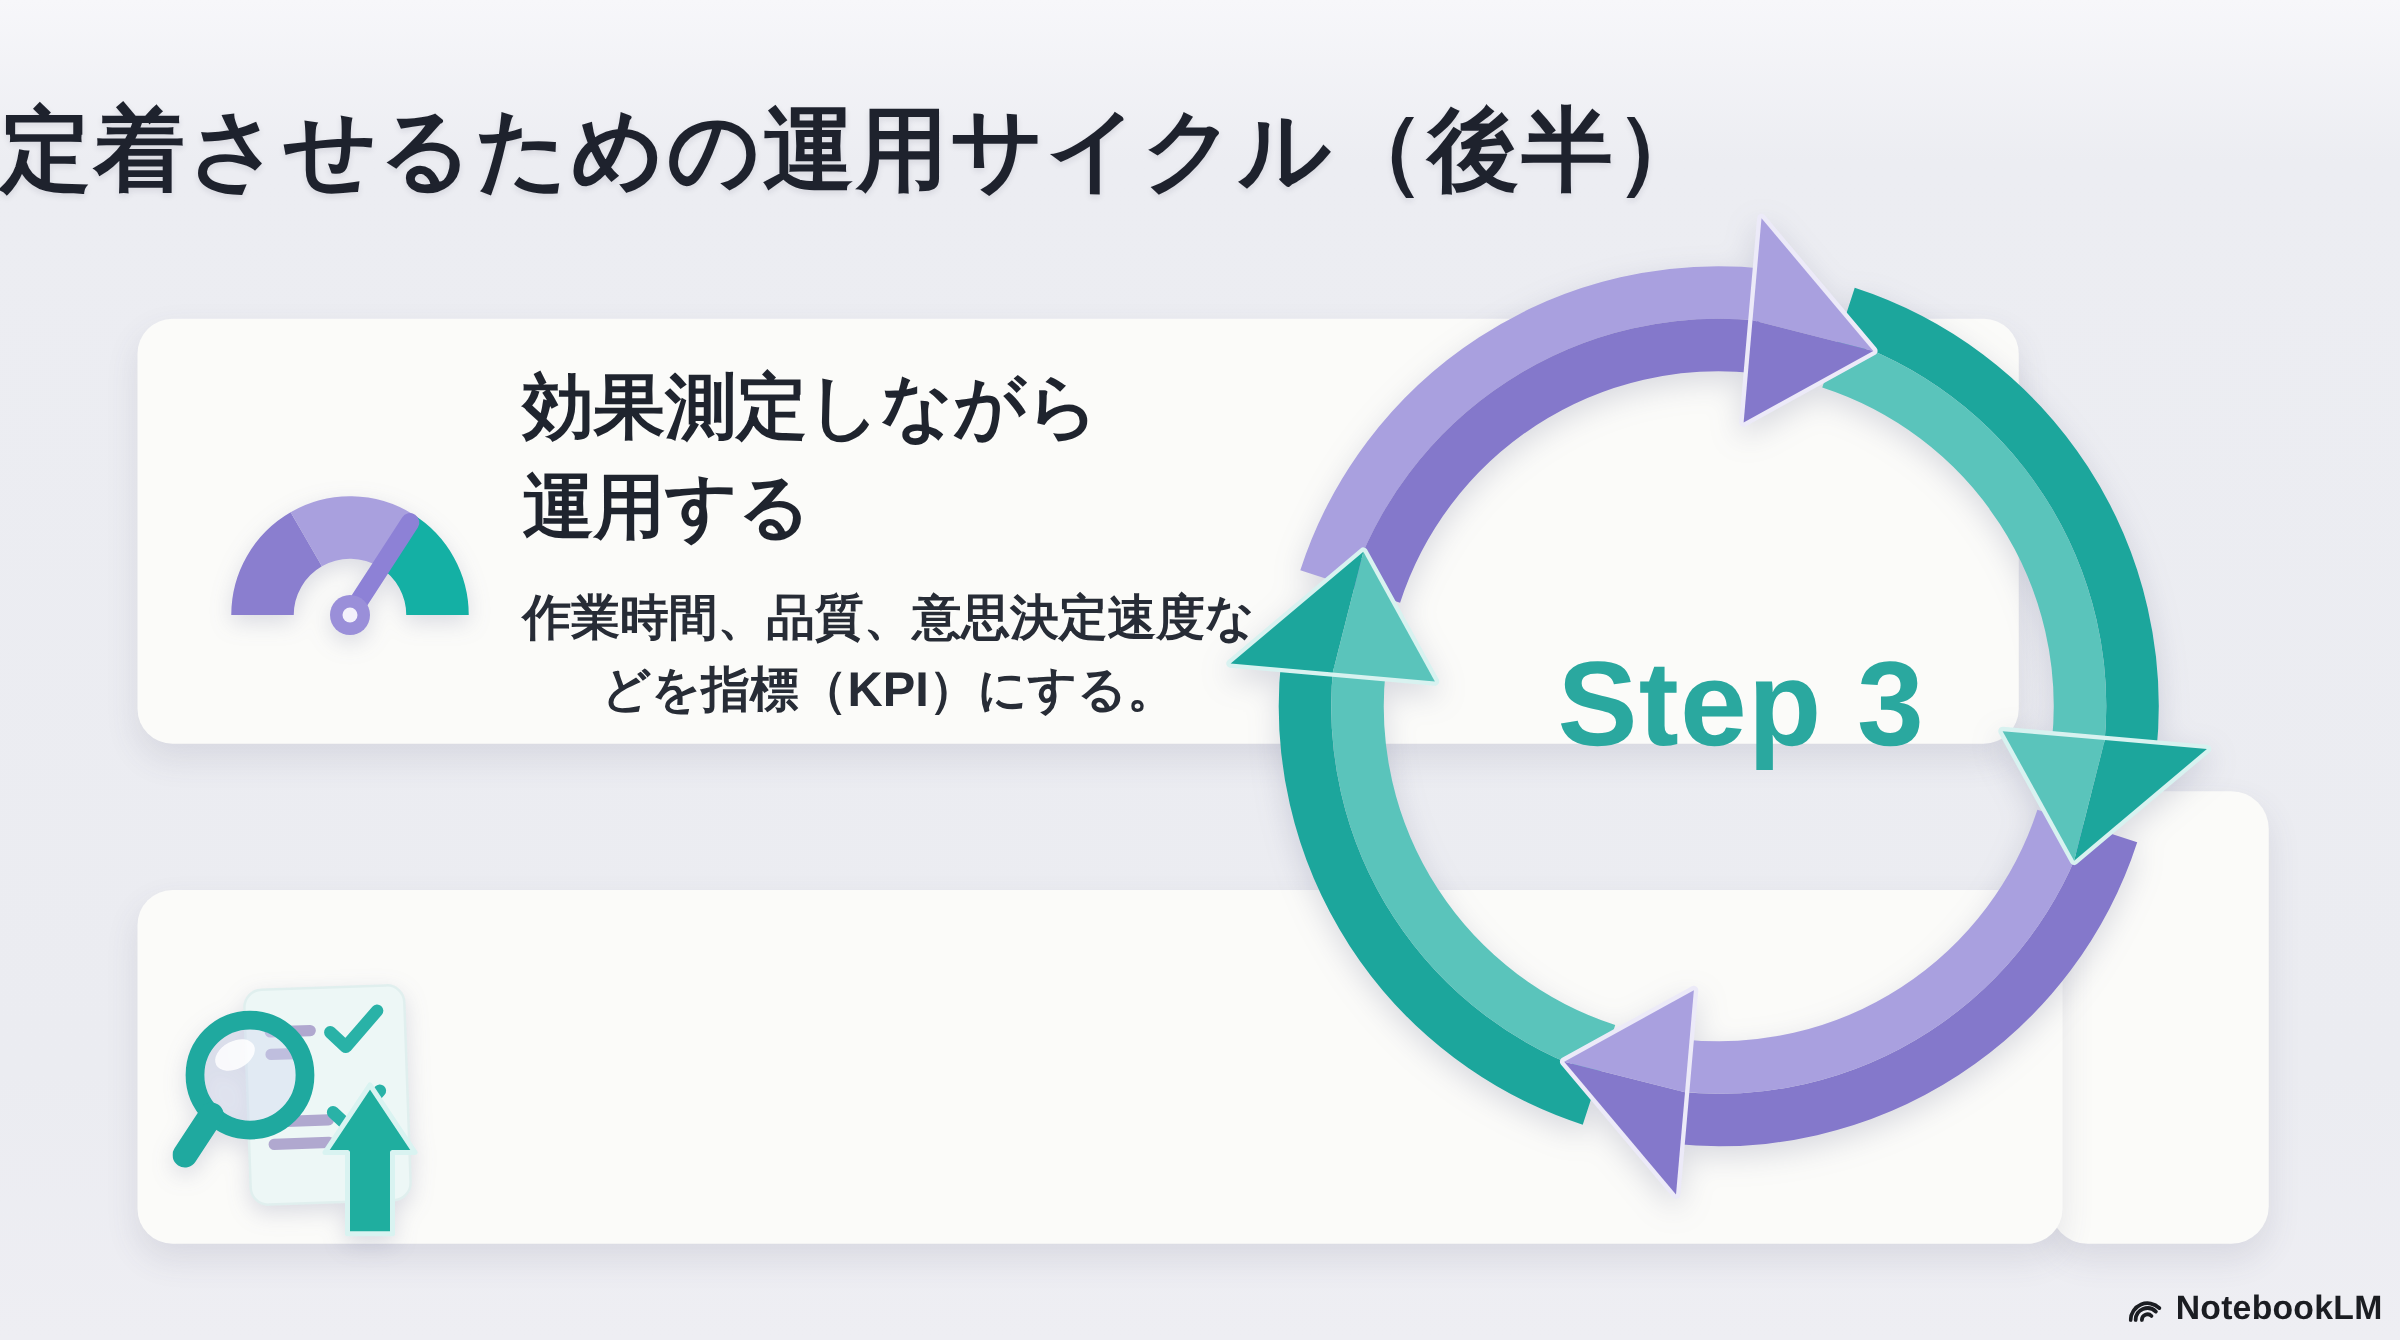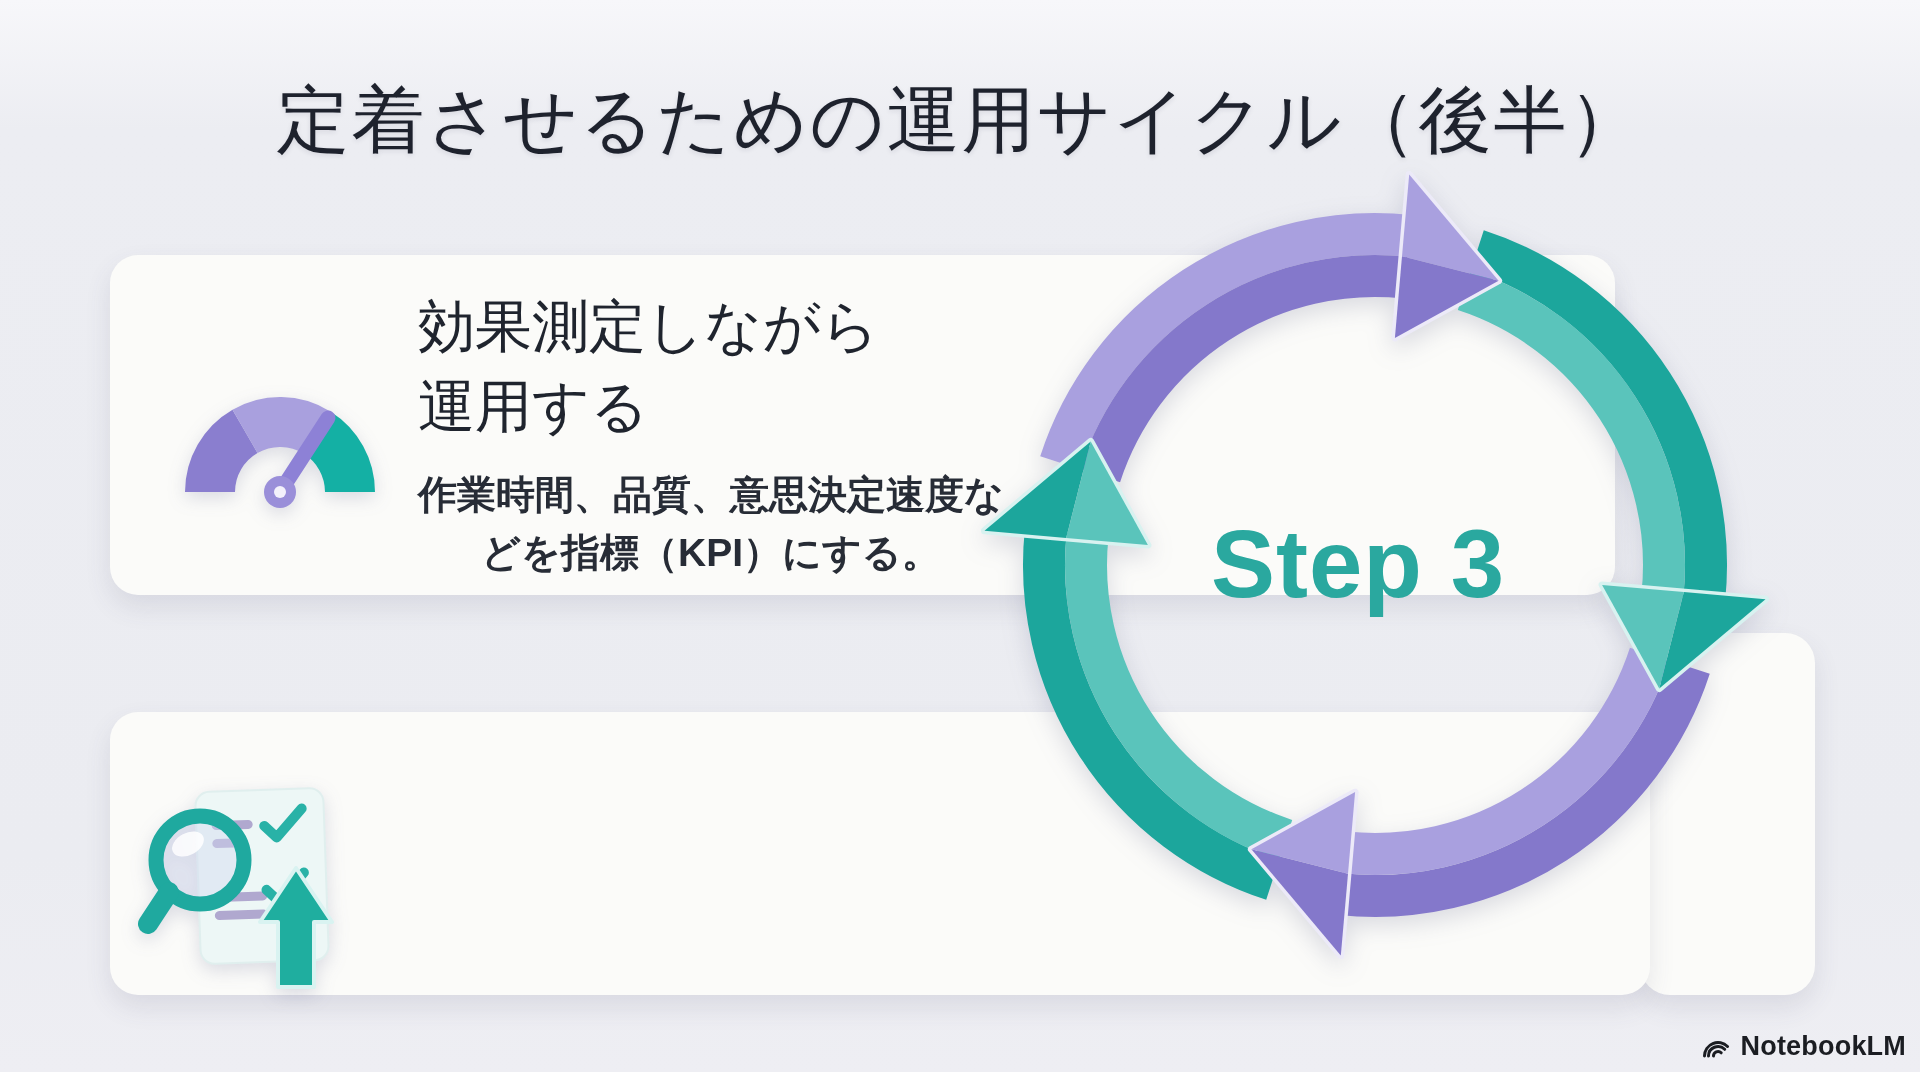--- a/index.html
+++ b/index.html
@@ -7,45 +7,45 @@
     width:1920px;height:1072px;overflow:hidden;
     font-family:"Liberation Sans","DejaVu Sans",sans-serif;
     background:#edeef3;
   }
   .stage{
     position:relative;width:1920px;height:1072px;
     background:linear-gradient(180deg,#f7f7fa 0%,#ecedf2 12%,#ebecf1 80%,#eeeef3 100%);
   }
   .title{
     position:absolute;left:0;top:72px;width:1920px;
-    text-align:center;font-size:73px;font-weight:400;letter-spacing:2px;
+    text-align:left;font-size:73px;font-weight:700;letter-spacing:2px;
     color:#1e222d;text-shadow:0 2px 5px rgba(30,34,60,.10);
     white-space:nowrap;
   }
   .card{
     position:absolute;background:#fbfbf9;border-radius:28px;
     box-shadow:0 12px 26px rgba(70,75,110,.12);
     z-index:1;
   }
   .card-1{left:110px;top:255px;width:1505px;height:340px;}
   .card-2{left:110px;top:712px;width:1540px;height:283px;}
   .card-right-hidden{left:1640px;top:633px;width:175px;height:362px;border-radius:30px;}
   .icon-svg{position:absolute;z-index:2;filter:drop-shadow(0 6px 9px rgba(70,80,130,.18));}
   .gauge-svg{left:158px;top:350px;}
   .check-svg{left:138px;top:772px;}
   .text-col{position:absolute;z-index:2;white-space:nowrap;}
   .tc-1{left:418px;top:286px;}
   .tc-2{left:352px;top:760px;}
-  .card-title-line{font-size:57px;line-height:80px;font-weight:400;color:#1f242e;}
+  .card-title-line{font-size:57px;line-height:80px;font-weight:700;color:#1f242e;}
   .card-body{margin-top:20px;text-align:center;}
   .card-body-line{font-size:39px;line-height:58px;font-weight:700;color:#272c36;}
   .cycle-wrap{position:absolute;left:960px;top:150px;width:830px;height:830px;z-index:3;}
   .cycle-wrap svg{filter:drop-shadow(0 8px 12px rgba(80,85,125,.20));}
   .step-label{
-    position:absolute;left:1088px;top:498px;width:540px;height:132px;z-index:4;
+    position:absolute;left:1123px;top:498px;width:540px;height:132px;z-index:4;
     text-align:center;font-size:96px;line-height:132px;font-weight:800;
     color:#2aa89f;letter-spacing:1px;
   }
   .brand{
     position:absolute;right:12px;top:1026px;height:40px;z-index:2;
     display:flex;align-items:center;gap:8px;padding-right:2px;text-align:center;
   }
   .brand-text{font-size:27px;font-weight:700;color:#1b1d22;letter-spacing:0.2px;}
 </style>
 </head>

